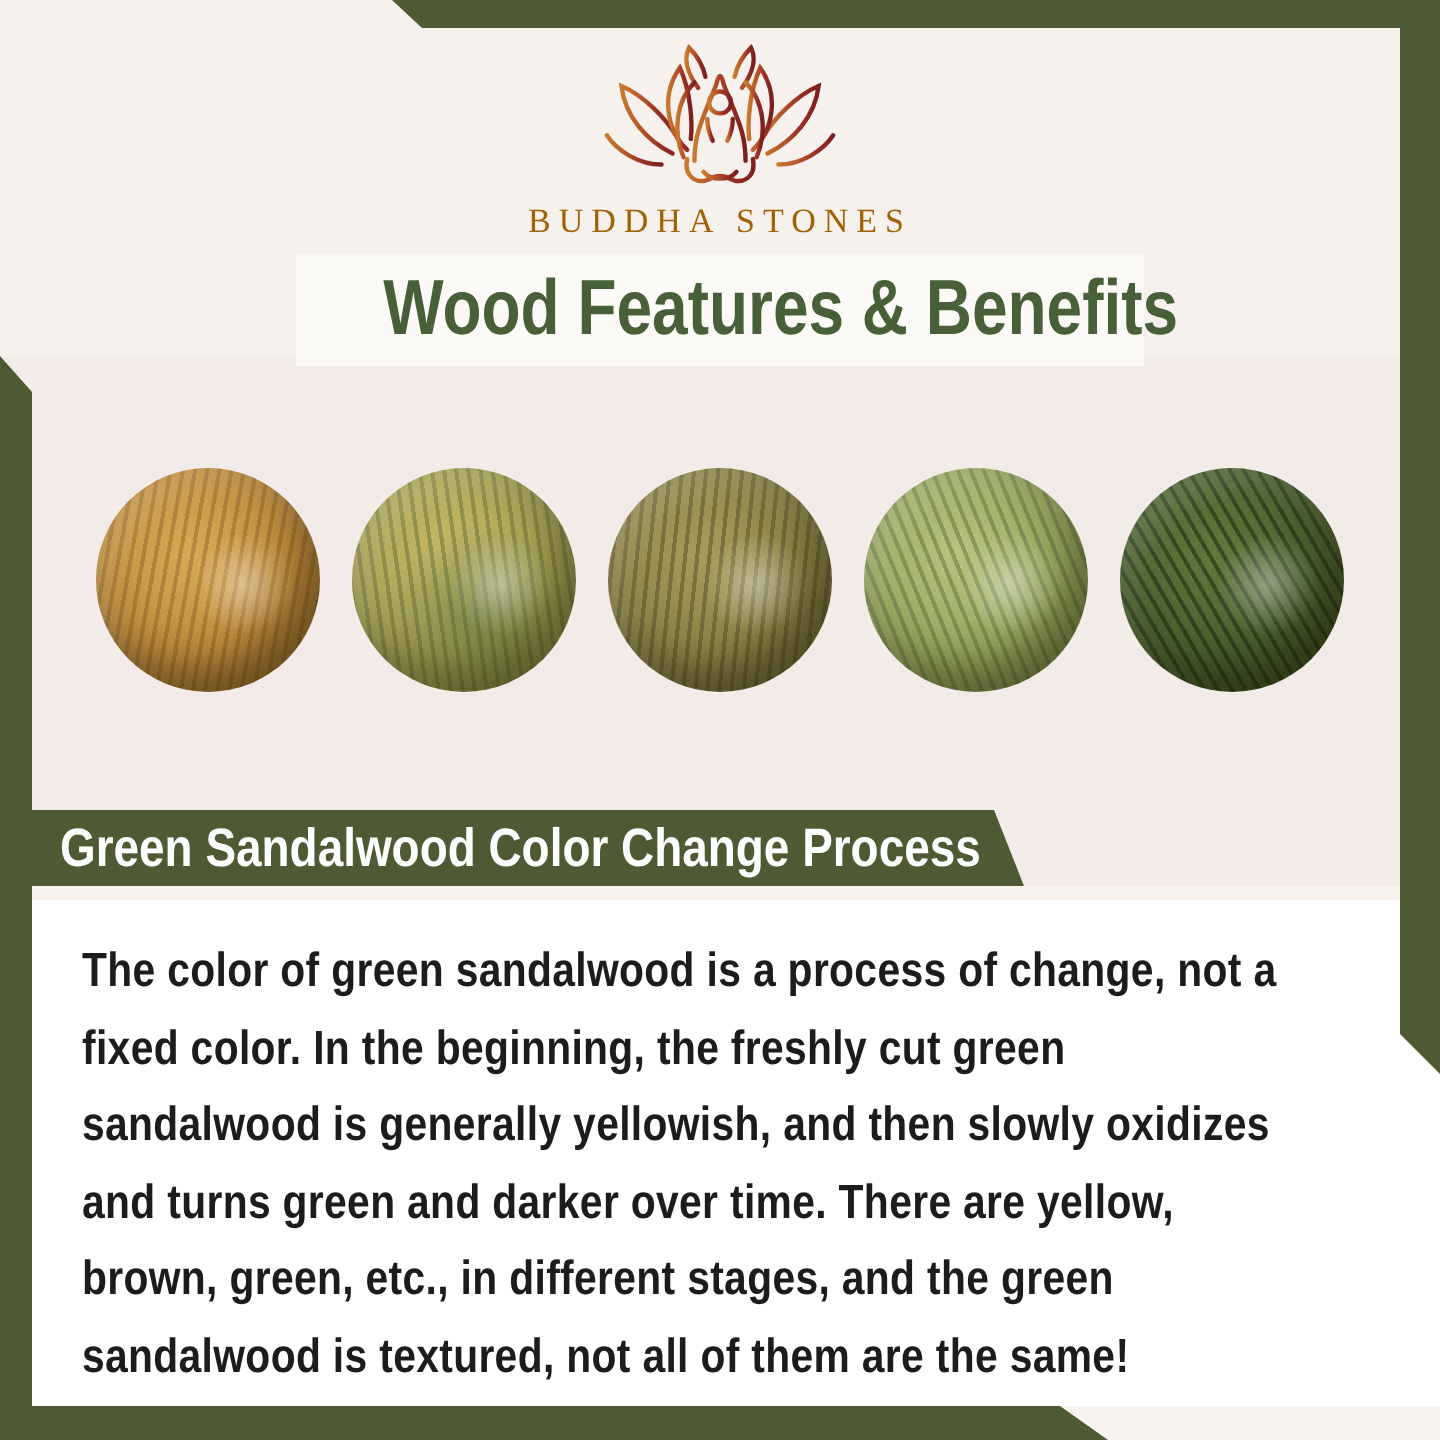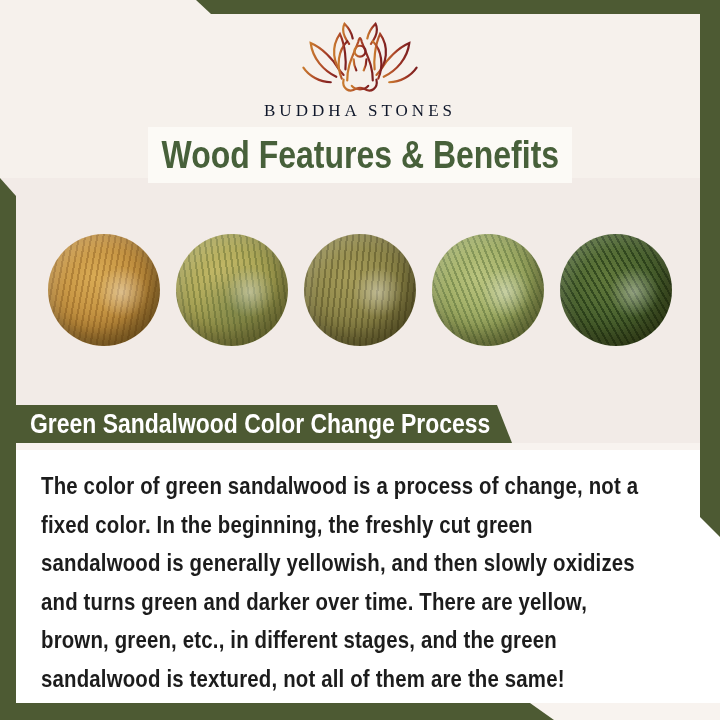--- a/index.html
+++ b/index.html
@@ -20,26 +20,26 @@
     clip-path:polygon(0 0,20px 0,20px 537px,0 517px);}
   .frame-left{left:0;top:178px;width:16px;height:542px;
     clip-path:polygon(0 0,16px 18px,16px 542px,0 542px);}
   .frame-bottom{left:0;top:703px;width:554px;height:17px;
     clip-path:polygon(0 0,530px 0,554px 17px,0 17px);}
   
   .logo-wrap{position:absolute;left:295px;top:22px;width:130px;height:84px;z-index:2;}
   .brand-name{
     position:absolute;left:0;top:101px;width:720px;text-align:center;z-index:2;
     font-family:"Liberation Serif", serif;font-size:17px;letter-spacing:4px;
-    color:#0f172a;font-weight:500;
+    color:#a16207;font-weight:500;
   }
   
   .title-strip{
     position:absolute;left:148px;top:127px;width:424px;height:56px;z-index:2;
-    background:#fcfaf6;display:flex;align-items:center;justify-content:center;
+    background:#fcfaf6;display:flex;align-items:center;justify-content:flex-start;
   }
   .page-title{
     font-size:39px;font-weight:bold;color:#47603a;white-space:nowrap;
     transform:scaleX(0.82);transform-origin:center center;letter-spacing:0px;
   }
   
   .beads-row{
     position:absolute;left:0;top:234px;width:720px;height:112px;z-index:2;
     display:flex;justify-content:center;gap:16px;
   }

